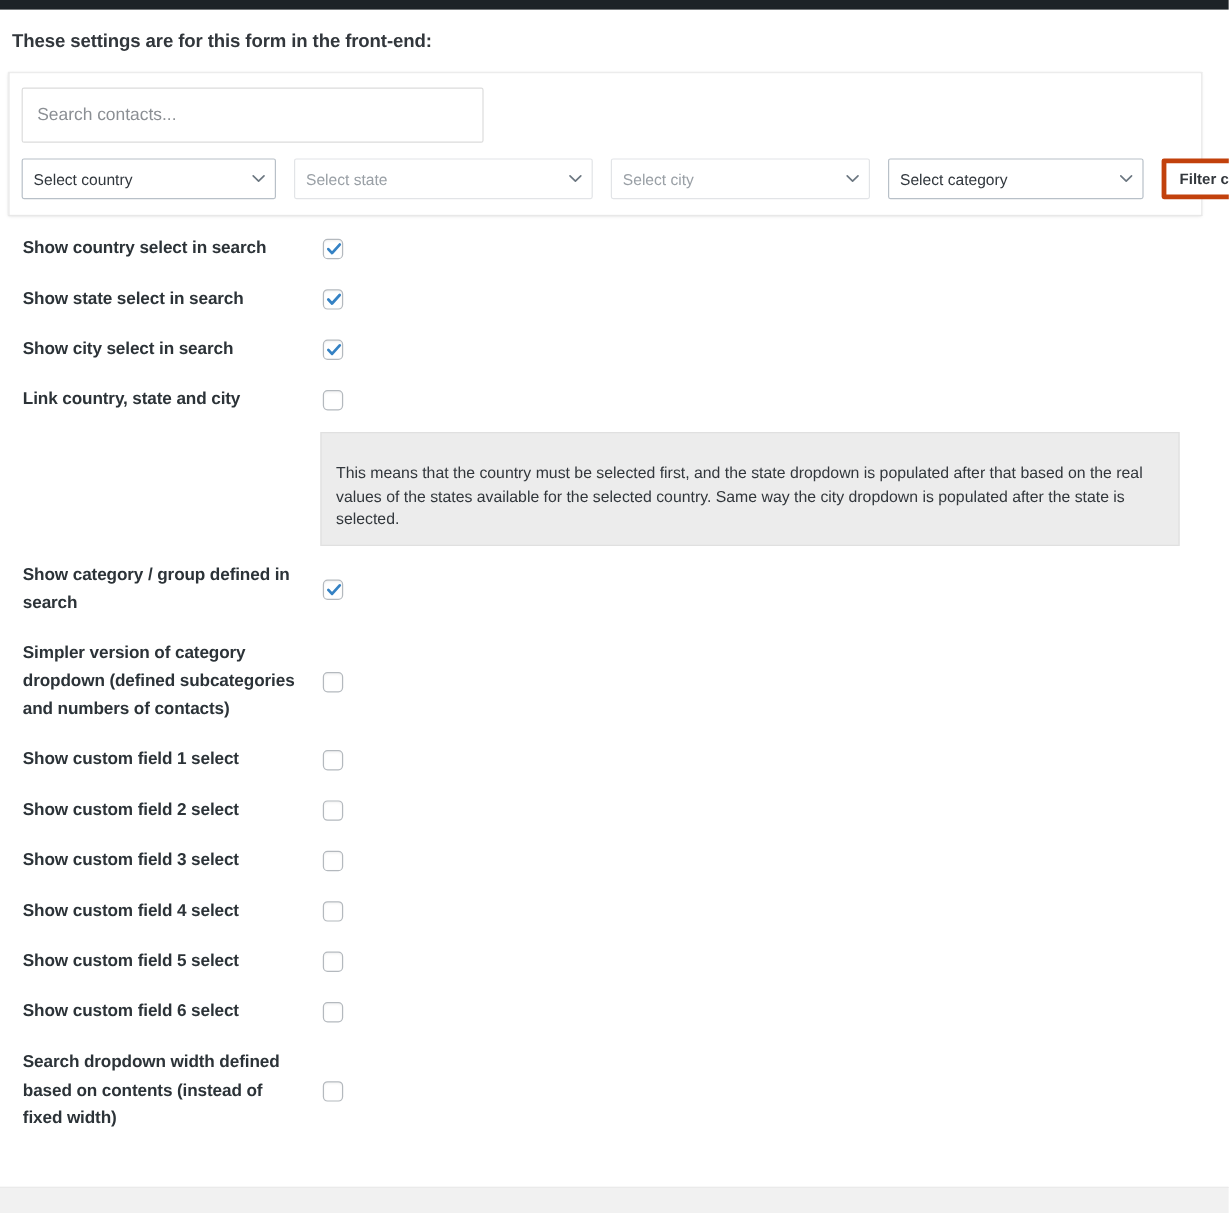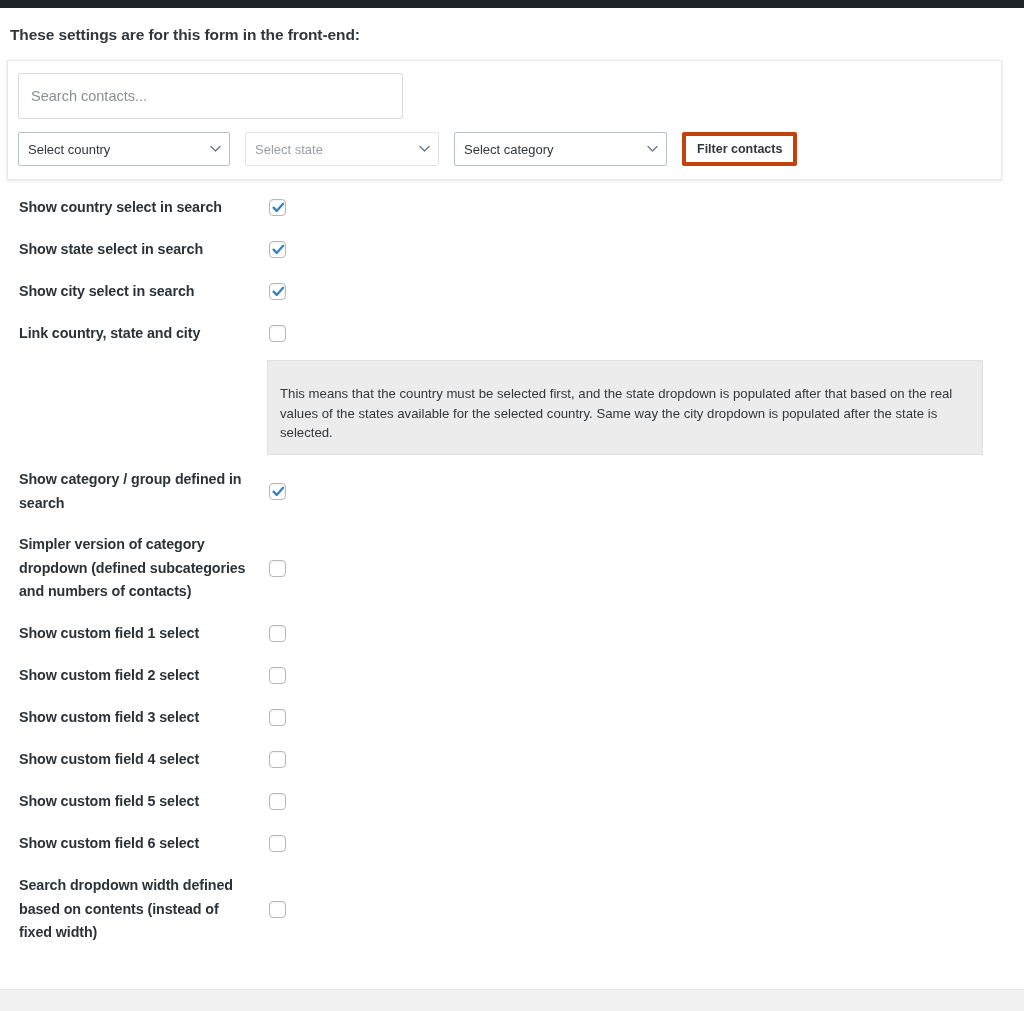--- a/index.html
+++ b/index.html
@@ -101,21 +101,21 @@
     position: absolute;
     right: 9px;
     top: 50%;
     transform: translateY(-50%);
     pointer-events: none;
     line-height: 0;
   }
   .chev svg { display: block; }
 
   .w-country  { width: 212px; }
-  .w-state    { width: 194px; }
+  .w-state    { width: 249px; }
   .w-city     { width: 216px; }
   .w-category { width: 213px; }
 
   #filter-contacts-button {
     height: 34px;
     padding: 0 11px;
     border: 4px solid #c2410c;
     border-radius: 2px;
     background: #fff;
     font-family: "Liberation Sans", sans-serif;
@@ -203,20 +203,28 @@
         </span>
       </div>
       <div class="select-wrap w-state">
         <div class="select-box select-muted">Select state</div>
         <span class="chev">
           <svg width="11" height="7" viewBox="0 0 11 7">
             <path d="M1 1l4.5 4.5L10 1" fill="none" stroke="#6c7781" stroke-width="1.4" stroke-linecap="round" stroke-linejoin="round"></path>
           </svg>
         </span>
       </div>
+      <div class="select-wrap w-city">
+        <div class="select-box select-muted">Select city</div>
+        <span class="chev">
+          <svg width="11" height="7" viewBox="0 0 11 7">
+            <path d="M1 1l4.5 4.5L10 1" fill="none" stroke="#6c7781" stroke-width="1.4" stroke-linecap="round" stroke-linejoin="round"></path>
+          </svg>
+        </span>
+      </div>
       <div class="select-wrap w-category">
         <div class="select-box select-strong">Select category</div>
         <span class="chev">
           <svg width="11" height="7" viewBox="0 0 11 7">
             <path d="M1 1l4.5 4.5L10 1" fill="none" stroke="#6c7781" stroke-width="1.4" stroke-linecap="round" stroke-linejoin="round"></path>
           </svg>
         </span>
       </div>
       <button id="filter-contacts-button">Filter contacts</button>
     </div>

